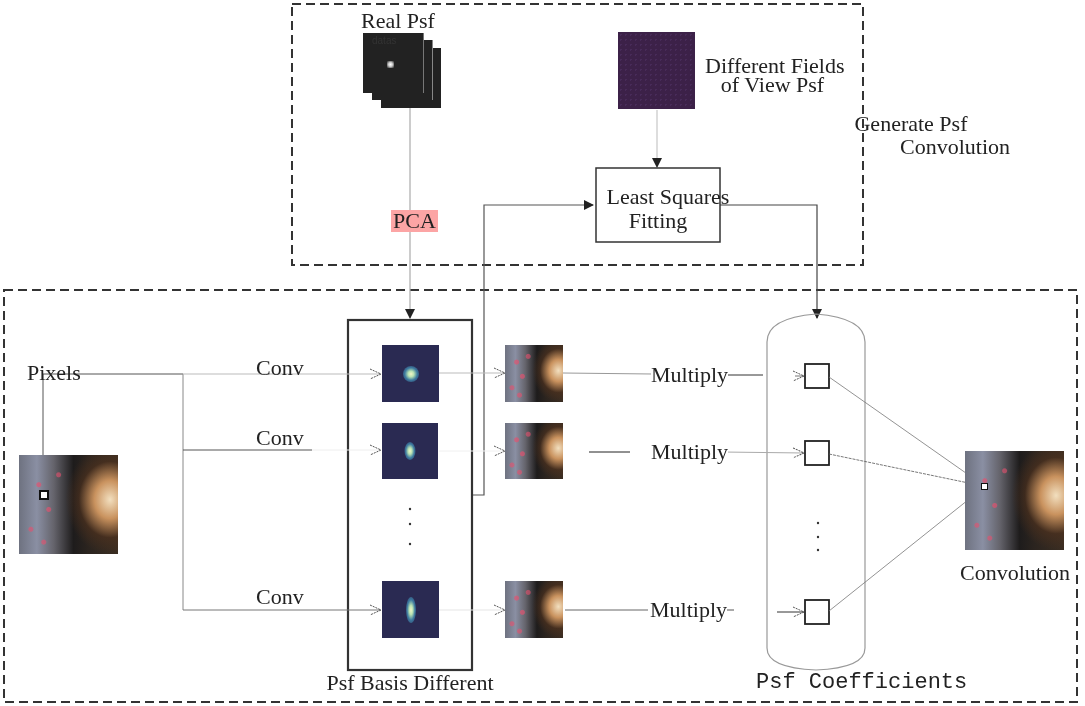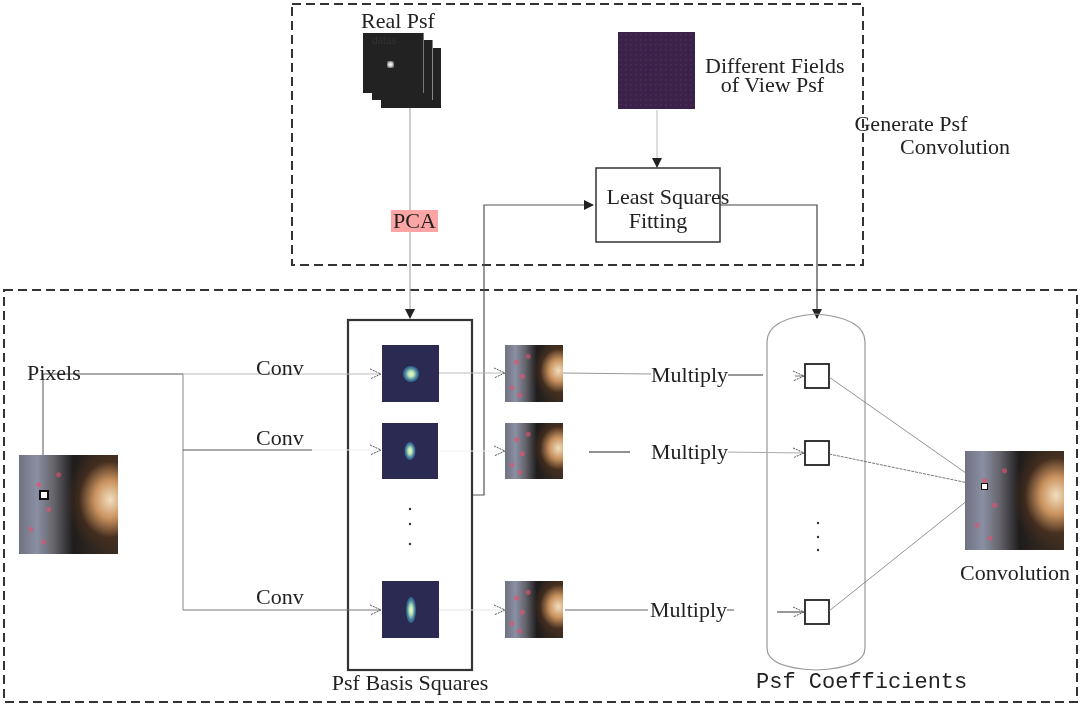--- a/index.html
+++ b/index.html
@@ -134,21 +134,21 @@
 <div class="img basis" style="left:382px; top:345px; width:57px; height:57px;">
     <span class="blob" style="width:16px;height:16px;"></span>
   </div>
 <div class="img basis" style="left:382px; top:423px; width:56px; height:56px;">
     <span class="blob" style="width:11px;height:18px;"></span>
   </div>
 <div class="img basis" style="left:382px; top:581px; width:57px; height:57px;">
     <span class="blob" style="width:10px;height:26px;"></span>
   </div>
 
-<div class="lbl center" style="left:300px; top:672px; width:220px;">Psf Basis Squares</div>
+<div class="lbl center" style="left:300px; top:672px; width:220px;">Psf Basis Different</div>
 
 <div class="img galaxy" style="left:505px; top:345px; width:58px; height:57px;"></div>
 <div class="img galaxy" style="left:505px; top:423px; width:58px; height:56px;"></div>
 <div class="img galaxy" style="left:505px; top:581px; width:58px; height:57px;"></div>
 
 <div class="lbl" style="left:651px; top:364px; background:#fff;">Multiply</div>
 <div class="lbl" style="left:651px; top:441px; background:#fff;">Multiply</div>
 <div class="lbl" style="left:650px; top:599px; background:#fff;">Multiply</div>
 
 <div class="lbl center" style="left:756px; top:672px; width:180px;font-family:Liberation Mono, monospace;">Psf Coefficients</div>

